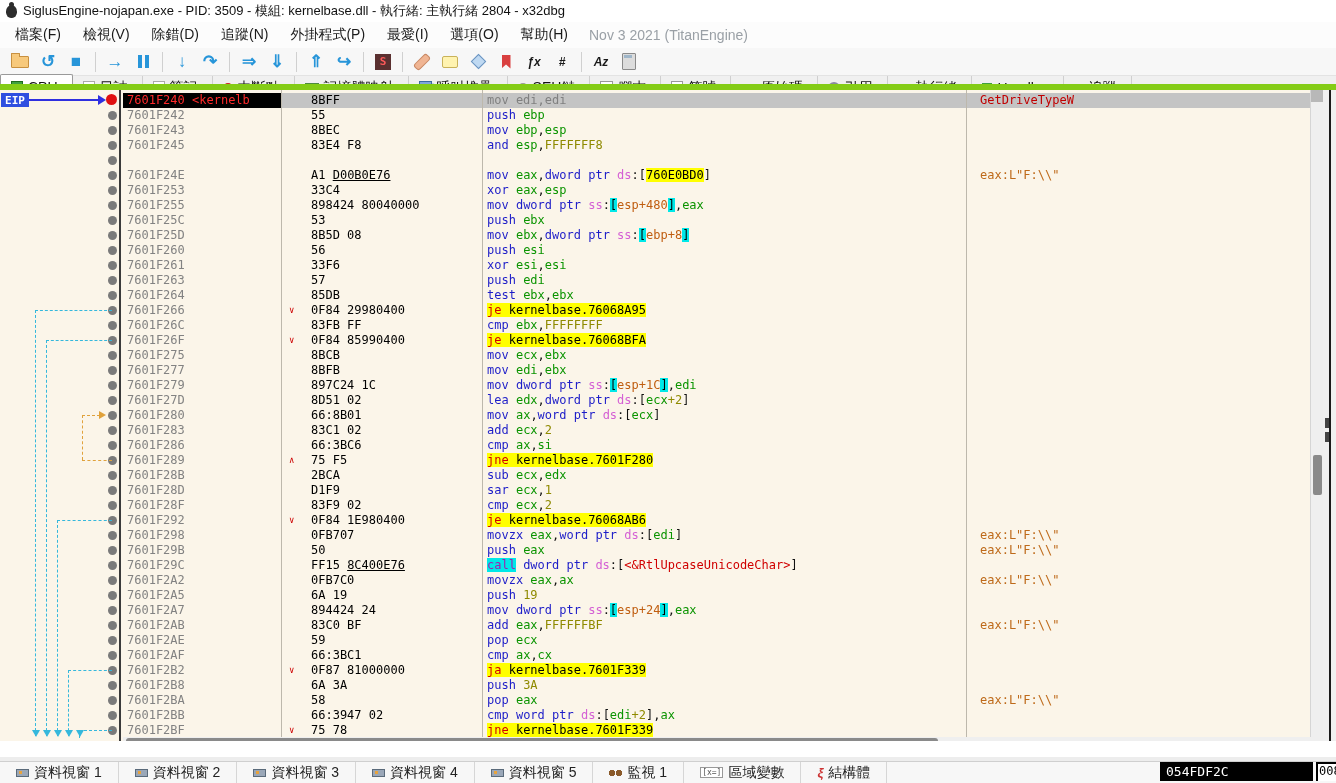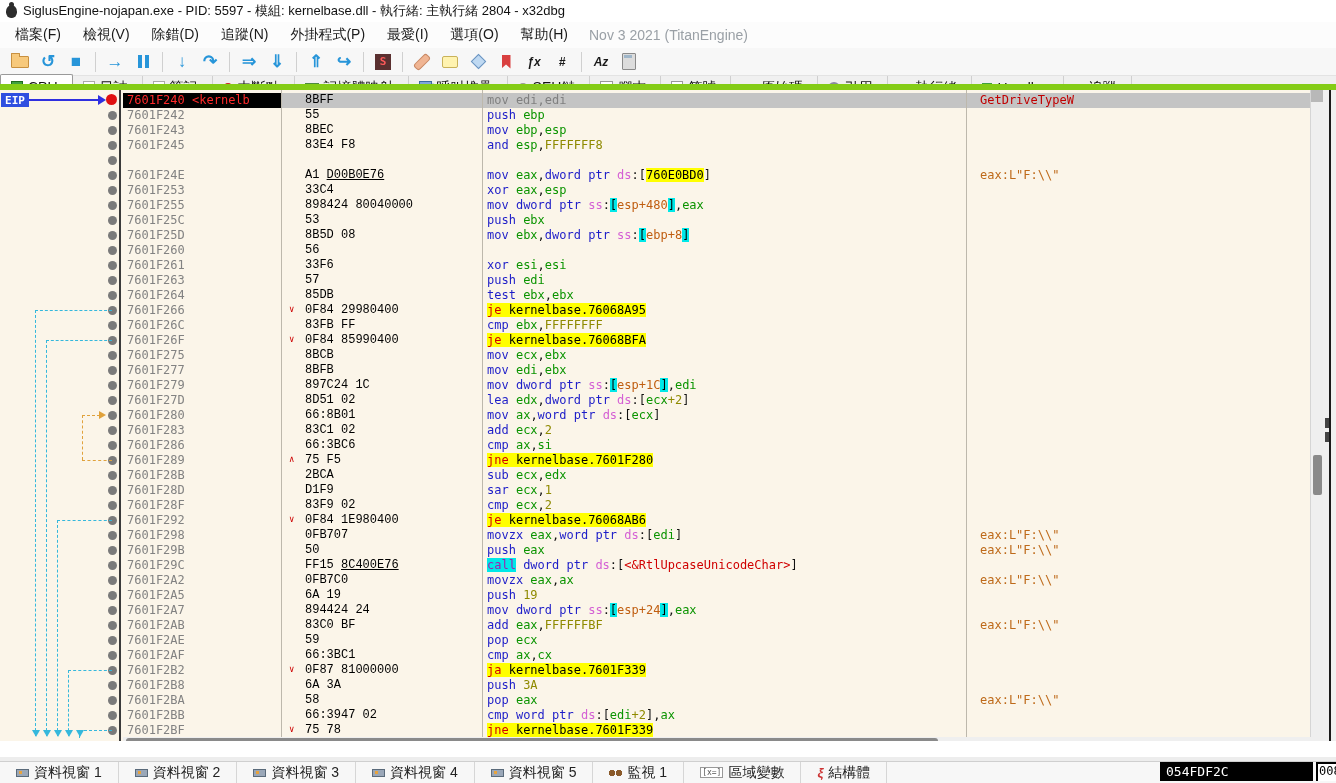--- a/index.html
+++ b/index.html
@@ -60,21 +60,21 @@
   
   #disasm{position:absolute;left:0;top:84px;width:1336px;height:657px;background:#fbf5e9;
           border-top:6px solid #84cc16;box-sizing:border-box;overflow:hidden;
           font-family:"DejaVu Sans Mono",monospace;font-size:12px;line-height:15px;}
   #sidebar{position:absolute;left:0;top:0;width:121px;height:657px;border-right:2px solid #3a3a3a;box-sizing:border-box;}
   .colsep{position:absolute;top:0;height:647px;width:1px;background:#bdb8ac;z-index:3;}
   #rows{position:absolute;left:123px;top:3px;width:1187px;height:645px;}
   .drow{position:absolute;left:0;width:1187px;height:15px;white-space:pre;}
   .cell{position:absolute;top:0;height:15px;overflow:hidden;box-sizing:border-box;}
   .cell-addr{left:0;width:158px;padding-left:4px;color:#828282;}
-  .cell-bytes{left:158px;width:201px;padding-left:24px;color:#000;font-family:Liberation Mono, monospace;}
+  .cell-bytes{left:158px;width:201px;padding-left:30px;color:#000;}
   .cell-ins{left:359px;width:484px;padding-left:5px;}
   .cell-cmt{left:843px;width:344px;padding-left:14px;color:#be6a1a;}
   .drow.sel .cell{background:#c4c4c4;}
   .drow.sel .cell-addr{background:#000;color:#ff2a2a;}
   .drow.sel .cell-cmt{color:#c00000;}
   .bmark{position:absolute;left:8px;top:1px;color:#cc0000;font-size:9px;line-height:13px;}
   .u{text-decoration:underline;}
   .tk-mn{color:#1d1dc8;} .tk-reg{color:#0b9400;} .tk-num{color:#8f8a00;}
   .tk-seg{color:#d45fd4;} .tk-pun{color:#111;}
   .tk-yhl{background:#ffff00;color:#000;}
@@ -123,21 +123,21 @@
   #cornerbox{position:absolute;left:1316px;top:762px;width:20px;height:19px;border-left:2px solid #000;border-top:2px solid #000;
              font-family:"DejaVu Sans Mono",monospace;font-size:12px;color:#000;box-sizing:border-box;padding-left:1px;background:#fff;}
 </style>
 </head>
 <body>
 
 <div id="app">
 
   <div id="titlebar">
     <span class="ibug"></span>
-    <span>SiglusEngine-nojapan.exe - PID: 5597 - 模組: kernelbase.dll - 執行緒: 主執行緒 2804 - x32dbg</span>
+    <span>SiglusEngine-nojapan.exe - PID: 3509 - 模組: kernelbase.dll - 執行緒: 主執行緒 2804 - x32dbg</span>
   </div>
 
   <div id="menubar">
 
   <span class="menu-item">檔案(F)</span>
       <span class="menu-item">檢視(V)</span>
       <span class="menu-item">除錯(D)</span>
       <span class="menu-item">追蹤(N)</span>
       <span class="menu-item">外掛程式(P)</span>
       <span class="menu-item">最愛(I)</span>
@@ -349,21 +349,21 @@
     <div id="rows">
         <div class="drow sel" style="top: 0px;"><div class="cell cell-addr">7601F240 &lt;kernelb</div><div class="cell cell-bytes"><span>8BFF</span></div><div class="cell cell-ins"><span class="tk-gr">mov edi,edi</span></div><div class="cell cell-cmt">GetDriveTypeW</div></div>
         <div class="drow" style="top: 15px;"><div class="cell cell-addr">7601F242</div><div class="cell cell-bytes"><span>55</span></div><div class="cell cell-ins"><span class="tk-mn">push</span><span class="tk-pun"> </span><span class="tk-reg">ebp</span></div><div class="cell cell-cmt"></div></div>
         <div class="drow" style="top: 30px;"><div class="cell cell-addr">7601F243</div><div class="cell cell-bytes"><span>8BEC</span></div><div class="cell cell-ins"><span class="tk-mn">mov</span><span class="tk-pun"> </span><span class="tk-reg">ebp</span><span class="tk-pun">,</span><span class="tk-reg">esp</span></div><div class="cell cell-cmt"></div></div>
         <div class="drow" style="top: 45px;"><div class="cell cell-addr">7601F245</div><div class="cell cell-bytes"><span>83E4 F8</span></div><div class="cell cell-ins"><span class="tk-mn">and</span><span class="tk-pun"> </span><span class="tk-reg">esp</span><span class="tk-pun">,</span><span class="tk-num">FFFFFFF8</span></div><div class="cell cell-cmt"></div></div>
         <div class="drow" style="top: 75px;"><div class="cell cell-addr">7601F24E</div><div class="cell cell-bytes"><span>A1 </span><span class="u">D00B0E76</span></div><div class="cell cell-ins"><span class="tk-mn">mov</span><span class="tk-pun"> </span><span class="tk-reg">eax</span><span class="tk-pun">,</span><span class="tk-mn">dword ptr </span><span class="tk-seg">ds</span><span class="tk-pun">:[</span><span class="tk-yhl">760E0BD0</span><span class="tk-pun">]</span></div><div class="cell cell-cmt">eax:L"F:\\"</div></div>
         <div class="drow" style="top: 90px;"><div class="cell cell-addr">7601F253</div><div class="cell cell-bytes"><span>33C4</span></div><div class="cell cell-ins"><span class="tk-mn">xor</span><span class="tk-pun"> </span><span class="tk-reg">eax</span><span class="tk-pun">,</span><span class="tk-reg">esp</span></div><div class="cell cell-cmt"></div></div>
         <div class="drow" style="top: 105px;"><div class="cell cell-addr">7601F255</div><div class="cell cell-bytes"><span>898424 80040000</span></div><div class="cell cell-ins"><span class="tk-mn">mov</span><span class="tk-pun"> </span><span class="tk-mn">dword ptr </span><span class="tk-seg">ss</span><span class="tk-pun">:</span><span class="tk-cbr">[</span><span class="tk-sx">esp+480</span><span class="tk-cbr">]</span><span class="tk-pun">,</span><span class="tk-reg">eax</span></div><div class="cell cell-cmt"></div></div>
         <div class="drow" style="top: 120px;"><div class="cell cell-addr">7601F25C</div><div class="cell cell-bytes"><span>53</span></div><div class="cell cell-ins"><span class="tk-mn">push</span><span class="tk-pun"> </span><span class="tk-reg">ebx</span></div><div class="cell cell-cmt"></div></div>
         <div class="drow" style="top: 135px;"><div class="cell cell-addr">7601F25D</div><div class="cell cell-bytes"><span>8B5D 08</span></div><div class="cell cell-ins"><span class="tk-mn">mov</span><span class="tk-pun"> </span><span class="tk-reg">ebx</span><span class="tk-pun">,</span><span class="tk-mn">dword ptr </span><span class="tk-seg">ss</span><span class="tk-pun">:</span><span class="tk-cbr">[</span><span class="tk-sx">ebp+8</span><span class="tk-cbr">]</span></div><div class="cell cell-cmt"></div></div>
-        <div class="drow" style="top: 150px;"><div class="cell cell-addr">7601F260</div><div class="cell cell-bytes"><span>56</span></div><div class="cell cell-cmt"></div></div>
+        <div class="drow" style="top: 150px;"><div class="cell cell-addr">7601F260</div><div class="cell cell-bytes"><span>56</span></div><div class="cell cell-ins"><span class="tk-mn">push</span><span class="tk-pun"> </span><span class="tk-reg">esi</span></div><div class="cell cell-cmt"></div></div>
         <div class="drow" style="top: 165px;"><div class="cell cell-addr">7601F261</div><div class="cell cell-bytes"><span>33F6</span></div><div class="cell cell-ins"><span class="tk-mn">xor</span><span class="tk-pun"> </span><span class="tk-reg">esi</span><span class="tk-pun">,</span><span class="tk-reg">esi</span></div><div class="cell cell-cmt"></div></div>
         <div class="drow" style="top: 180px;"><div class="cell cell-addr">7601F263</div><div class="cell cell-bytes"><span>57</span></div><div class="cell cell-ins"><span class="tk-mn">push</span><span class="tk-pun"> </span><span class="tk-reg">edi</span></div><div class="cell cell-cmt"></div></div>
         <div class="drow" style="top: 195px;"><div class="cell cell-addr">7601F264</div><div class="cell cell-bytes"><span>85DB</span></div><div class="cell cell-ins"><span class="tk-mn">test</span><span class="tk-pun"> </span><span class="tk-reg">ebx</span><span class="tk-pun">,</span><span class="tk-reg">ebx</span></div><div class="cell cell-cmt"></div></div>
         <div class="drow" style="top: 210px;"><div class="cell cell-addr">7601F266</div><div class="cell cell-bytes"><span class="bmark">∨</span><span>0F84 29980400</span></div><div class="cell cell-ins"><span class="tk-jm">je</span><span class="tk-jt"> kernelbase.76068A95</span></div><div class="cell cell-cmt"></div></div>
         <div class="drow" style="top: 225px;"><div class="cell cell-addr">7601F26C</div><div class="cell cell-bytes"><span>83FB FF</span></div><div class="cell cell-ins"><span class="tk-mn">cmp</span><span class="tk-pun"> </span><span class="tk-reg">ebx</span><span class="tk-pun">,</span><span class="tk-num">FFFFFFFF</span></div><div class="cell cell-cmt"></div></div>
         <div class="drow" style="top: 240px;"><div class="cell cell-addr">7601F26F</div><div class="cell cell-bytes"><span class="bmark">∨</span><span>0F84 85990400</span></div><div class="cell cell-ins"><span class="tk-jm">je</span><span class="tk-jt"> kernelbase.76068BFA</span></div><div class="cell cell-cmt"></div></div>
         <div class="drow" style="top: 255px;"><div class="cell cell-addr">7601F275</div><div class="cell cell-bytes"><span>8BCB</span></div><div class="cell cell-ins"><span class="tk-mn">mov</span><span class="tk-pun"> </span><span class="tk-reg">ecx</span><span class="tk-pun">,</span><span class="tk-reg">ebx</span></div><div class="cell cell-cmt"></div></div>
         <div class="drow" style="top: 270px;"><div class="cell cell-addr">7601F277</div><div class="cell cell-bytes"><span>8BFB</span></div><div class="cell cell-ins"><span class="tk-mn">mov</span><span class="tk-pun"> </span><span class="tk-reg">edi</span><span class="tk-pun">,</span><span class="tk-reg">ebx</span></div><div class="cell cell-cmt"></div></div>
         <div class="drow" style="top: 285px;"><div class="cell cell-addr">7601F279</div><div class="cell cell-bytes"><span>897C24 1C</span></div><div class="cell cell-ins"><span class="tk-mn">mov</span><span class="tk-pun"> </span><span class="tk-mn">dword ptr </span><span class="tk-seg">ss</span><span class="tk-pun">:</span><span class="tk-cbr">[</span><span class="tk-sx">esp+1C</span><span class="tk-cbr">]</span><span class="tk-pun">,</span><span class="tk-reg">edi</span></div><div class="cell cell-cmt"></div></div>
         <div class="drow" style="top: 300px;"><div class="cell cell-addr">7601F27D</div><div class="cell cell-bytes"><span>8D51 02</span></div><div class="cell cell-ins"><span class="tk-mn">lea</span><span class="tk-pun"> </span><span class="tk-reg">edx</span><span class="tk-pun">,</span><span class="tk-mn">dword ptr </span><span class="tk-seg">ds</span><span class="tk-pun">:[</span><span class="tk-reg">ecx</span><span class="tk-num">+2</span><span class="tk-pun">]</span></div><div class="cell cell-cmt"></div></div>

